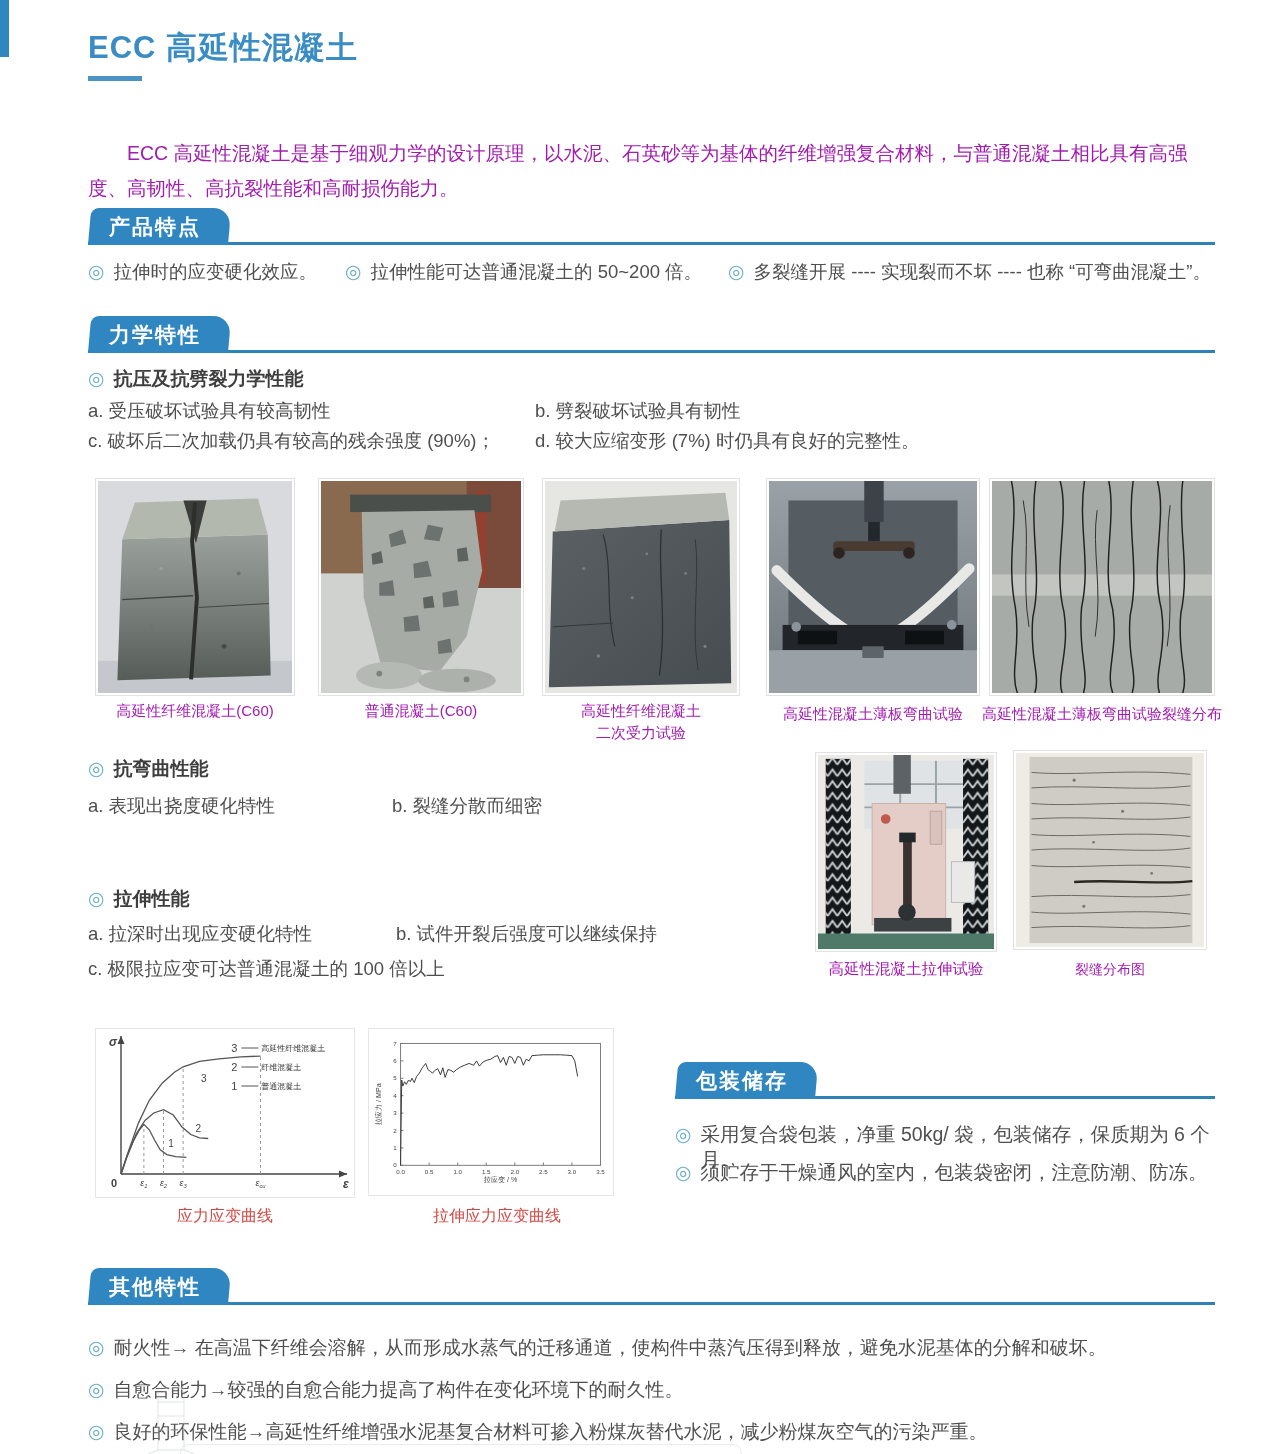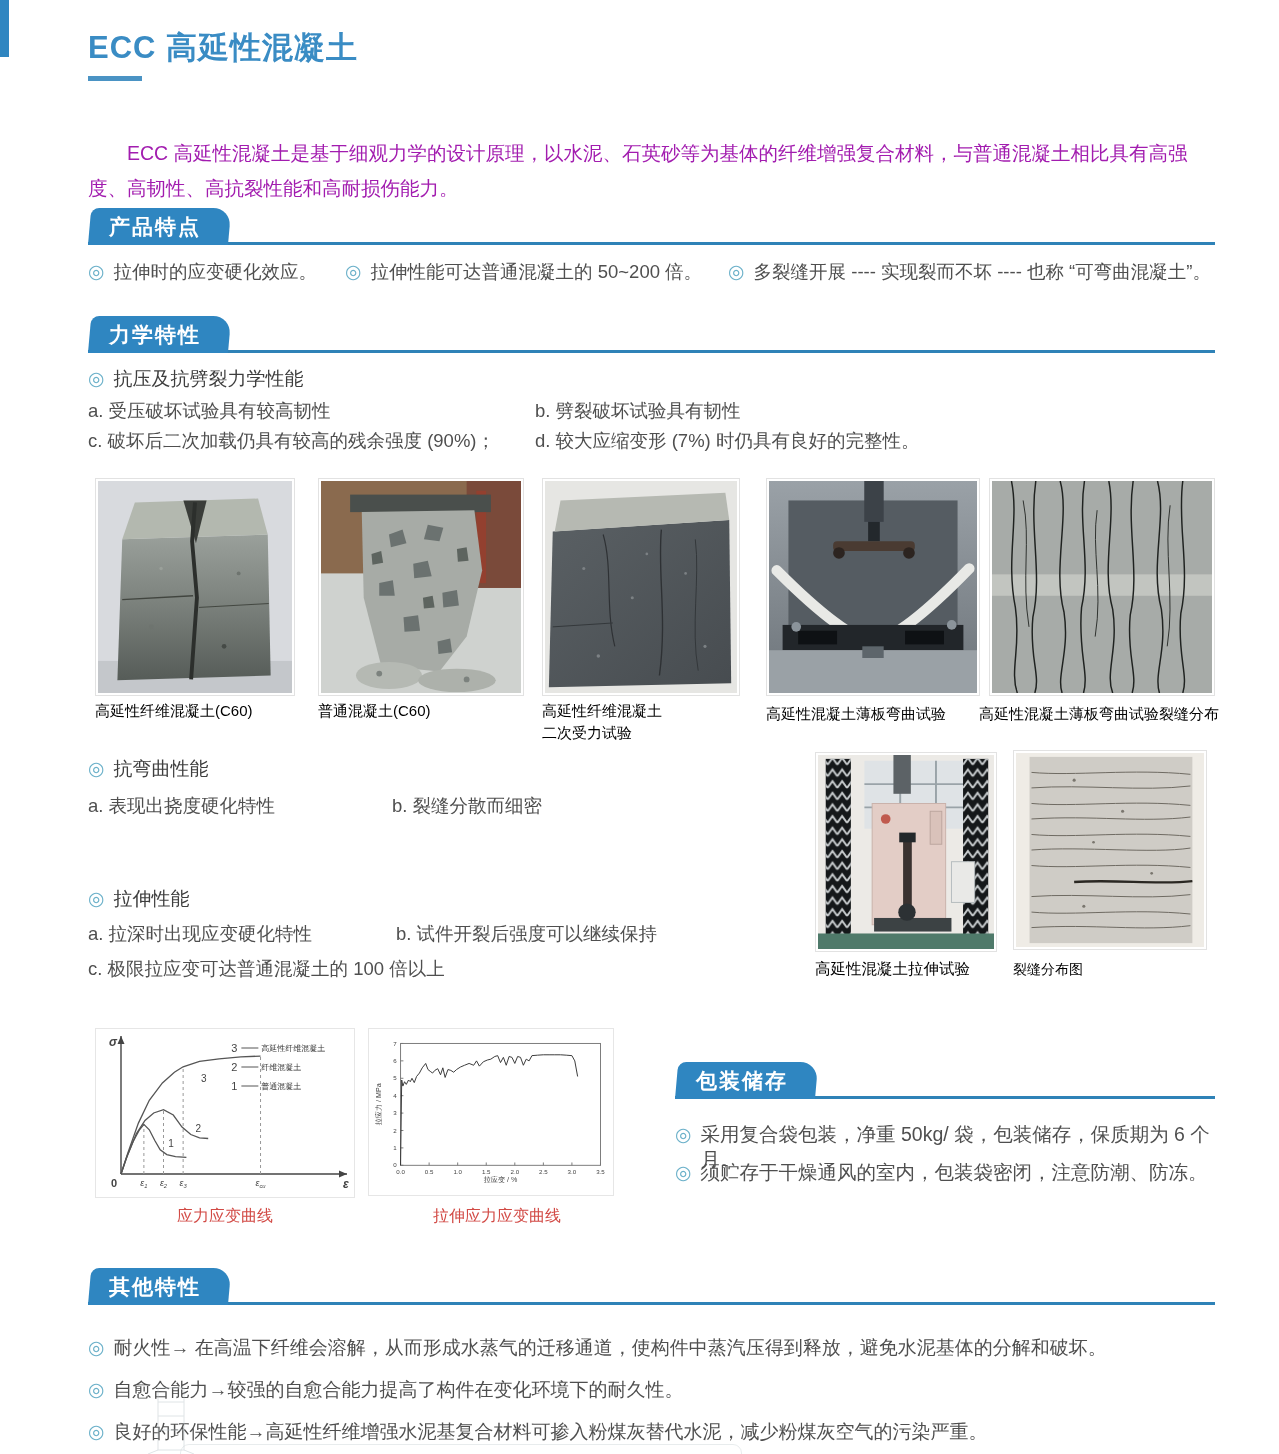--- a/index.html
+++ b/index.html
@@ -15,26 +15,26 @@
          color:#a21caf;text-indent:39px}
 
   .sec-tab{position:absolute;z-index:2;height:37px;line-height:37px;padding:0 27px 0 21px;
            color:#fff;font-weight:bold;font-size:21px;letter-spacing:2px}
   .sec-tab::before{content:"";position:absolute;inset:0;background:#2f86c1;
            border-radius:8px 18px 0 0;transform:skewX(-5deg);transform-origin:bottom left;z-index:-1}
   .sec-line{position:absolute;height:3px;background:#2f82b7}
 
   .b-line{position:absolute;display:flex;gap:9px;color:#4f4f4f;font-size:18.5px;line-height:25px;align-items:flex-start}
   .b-line .ring{color:#6ab0c9;font-size:19px;line-height:25px;flex:0 0 auto}
-  .b-line.bold .txt{font-weight:normal;color:#3e3e3e;font-size:19px}
+  .b-line.bold .txt{font-weight:bold;color:#3e3e3e;font-size:19px}
   .plain{position:absolute;color:#4f4f4f;font-size:18.5px;line-height:25px}
 
   .photo{position:absolute;background:#fff;border:1px solid #e2e2e2;padding:2px;box-sizing:border-box}
   .photo svg{display:block;width:100%;height:100%}
-  .cap{position:absolute;color:#000000;font-size:15px;line-height:22px;white-space:pre-line}
+  .cap{position:absolute;text-align:center;color:#a21caf;font-size:15px;line-height:22px;white-space:pre-line}
 
   .chart{position:absolute;background:#fff;border:1px solid #e6e6e6;box-sizing:border-box;padding:3px}
   .chart svg{display:block;width:100%;height:100%}
   .chart-cap{position:absolute;text-align:center;color:#d24a45;font-size:16px}
 
   .pkg .b-line{font-size:19.5px}
   .other .b-line{font-size:19px}
 
   .wm{position:absolute;opacity:.45}
 </style>

